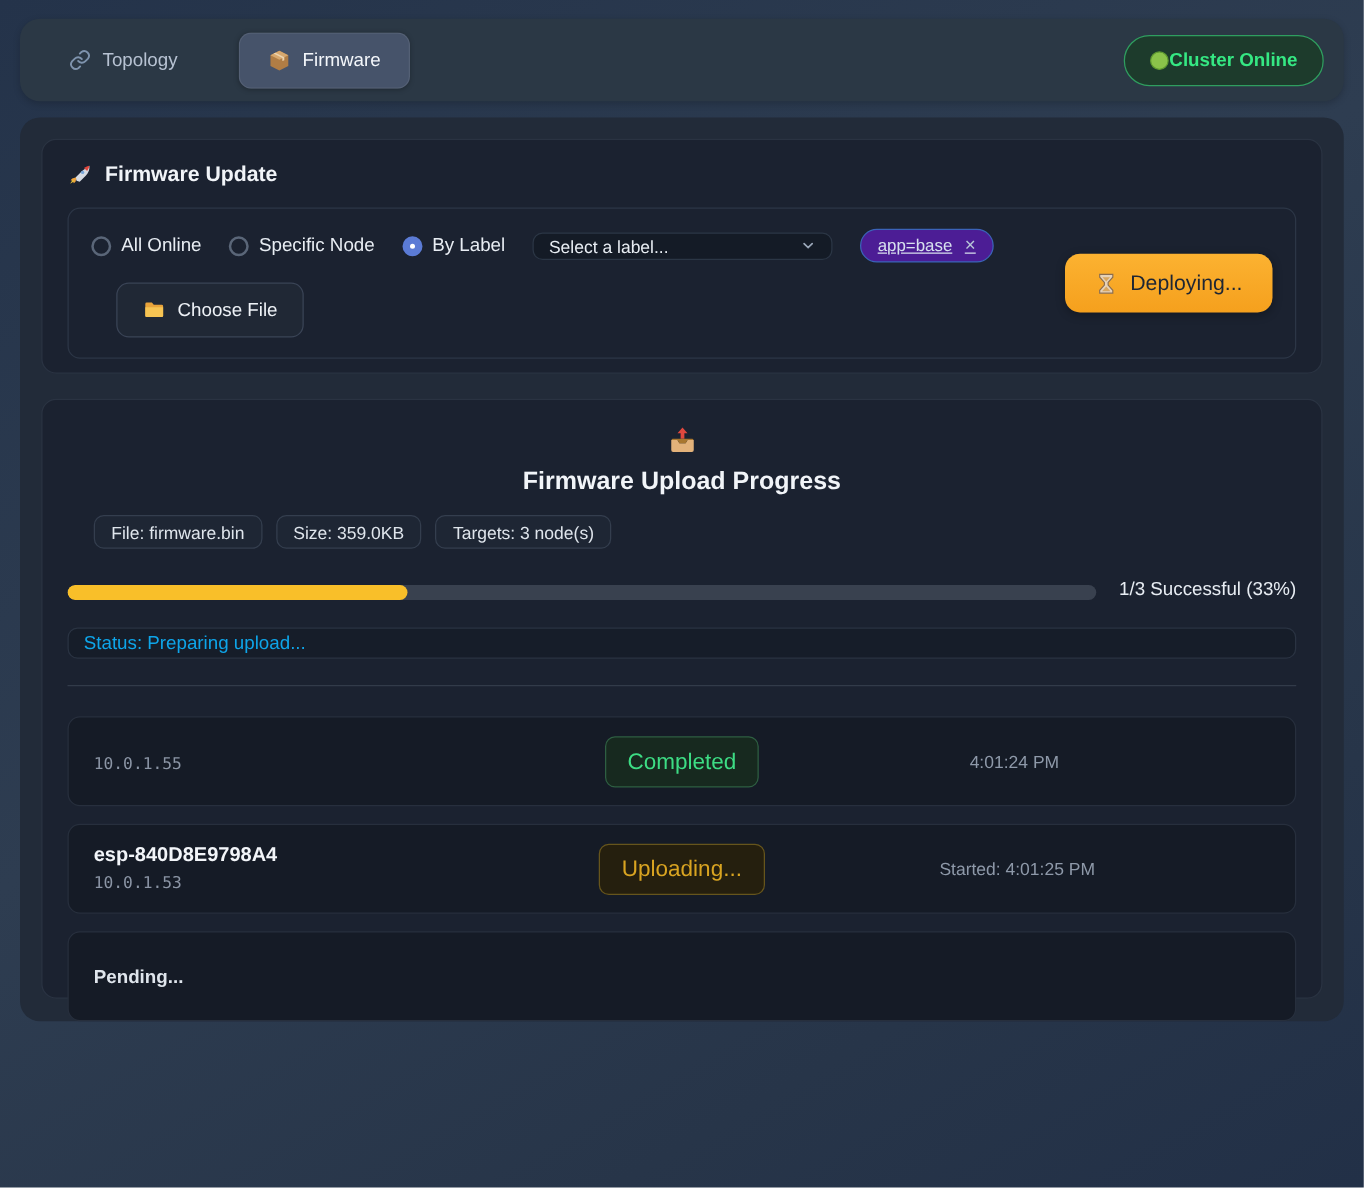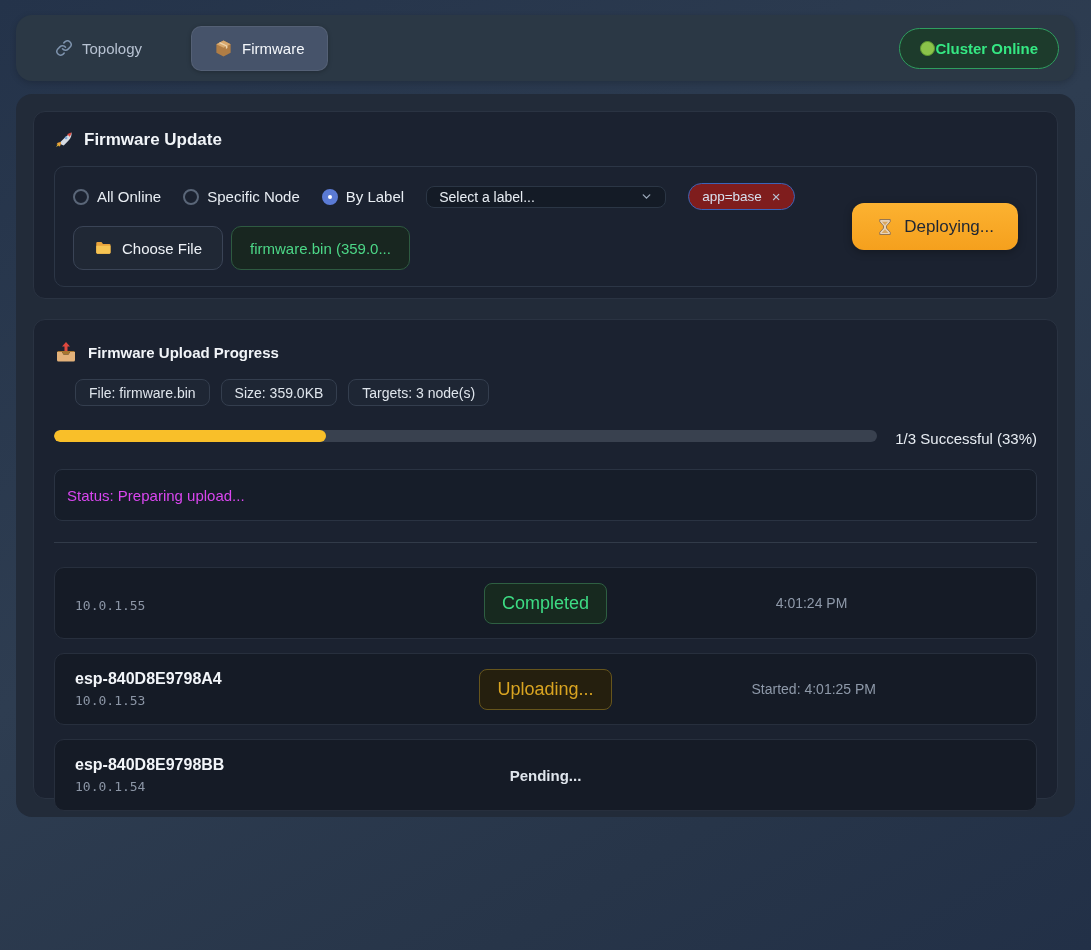--- a/index.html
+++ b/index.html
@@ -49,21 +49,21 @@
   }
   .card {
     background:#1b2230; border:1px solid #2a3342; border-radius:12px;
   }
   .card.update { padding:18px 20px 20px; margin-bottom:20px; height:188px; }
   .card.progress { padding:20px 20px 24px; height:480px; }
   .card-title {
     display:flex; align-items:center; gap:10px;
     font-size:17px; font-weight:bold; color:#f1f4f8;
   }
-  .card.progress .card-title { font-size:15px; }
+  .card.progress .card-title { font-size:20px;flex-direction:column; }
 
   
   .panel {
     margin-top:16px; border:1px solid #2c3646; border-radius:10px;
     padding:16px 18px; display:flex; align-items:center;
   }
   .panel-left { flex:1; display:flex; flex-direction:column; gap:16px; }
   .target-row { display:flex; align-items:center; gap:14px; }
   .radio-opt { display:flex; align-items:center; gap:8px; font-size:15px; color:#e8edf3; cursor:pointer; margin-right:8px; }
   .radio {
@@ -80,25 +80,25 @@
   }
   .select {
     width:240px; height:22px; border-radius:8px;
     background:#141b26; border:1px solid #2b3645;
     display:flex; align-items:center; justify-content:space-between;
     padding:0 12px; font-size:14px; color:#e8edf3; cursor:pointer;
   }
   .label-tag {
     display:flex; align-items:center; gap:10px;
     height:27px; padding:0 13px; border-radius:999px;
-    border:1px solid #3b63b8; background:#7f1d1d;
-    font-size:13.5px; color:#d7e0ee;
+    border:1px solid #3b63b8; background:#4c1d95;
+    font-size:13.5px; color:#d7e0ee;text-decoration:underline;
   }
   .tag-x { color:#b9c6d8; font-size:15px; cursor:pointer; }
-  .file-row { display:flex; align-items:center; gap:8px; }
+  .file-row { display:flex; align-items:center; gap:8px;margin-left:20px; }
   .btn-choose {
     display:flex; align-items:center; gap:10px;
     height:44px; padding:0 20px; border-radius:10px;
     background:#202835; border:1px solid #3a4456;
     color:#eef2f7; font-size:15px; cursor:pointer;
   }
   .file-chip {
     height:44px; padding:0 18px; border-radius:10px;
     background:#182620; border:1px solid #2e5a41;
     color:#4cd787; font-size:15px;
@@ -114,31 +114,31 @@
   }
 
   
   .meta-row { display:flex; gap:11px; margin-top:15px;padding-left:21px; }
   .meta-badge {
     height:27px; padding:0 13px; border-radius:8px;
     background:#1e2634; border:1px solid #343e4e;
     display:flex; align-items:center;
     font-size:14px; color:#dfe5ec;
   }
-  .bar-row { display:flex; align-items:flex-start; gap:18px; margin-top:24px; }
+  .bar-row { display:flex; align-items:flex-end; gap:18px; margin-top:24px; }
   .bar-track {
     flex:1; height:12px; border-radius:6px; background:#39414f; overflow:hidden;
   }
   .bar-fill { height:100%; border-radius:6px; background:#f9bf29; }
   .bar-label { font-size:15px; color:#e8edf3; white-space:nowrap; }
   .status-box {
-    margin-top:22px; height:52px; border-radius:8px;
+    margin-top:22px; height:25px; border-radius:8px;
     background:#161d29; border:1px solid #2a3342;
     display:flex; align-items:center; padding:0 12px;
-    font-size:15px; color:#d946ef;
+    font-size:15px; color:#0ea5e9;
   }
   .divider { border-top:1px solid #323b49; margin:21px 0 24px; }
   .node-row {
     height:72px; border-radius:10px; margin-bottom:14px;
     background:#151b26; border:1px solid #272f3d;
     display:grid; grid-template-columns:1fr auto 1fr; align-items:center;
     padding:0 20px;
   }
   .node-name { font-size:16px; font-weight:bold; color:#f2f5f9; }
   .node-ip { margin-top:5px; font-family:"DejaVu Sans Mono", monospace; font-size:13px; color:#8b95a5; }
@@ -226,23 +226,20 @@
         <div class="file-row">
           <div class="btn-choose">
             <span>
               <svg width="18" height="18" viewBox="0 0 24 24">
                 <path d="M3 5.5A1.5 1.5 0 0 1 4.5 4H10l2 2.5h8.5A1.5 1.5 0 0 1 22 8v10a1.5 1.5 0 0 1-1.5 1.5h-16A1.5 1.5 0 0 1 3 18z" fill="#e8a33b"></path>
                 <path d="M3 9h19v9a1.5 1.5 0 0 1-1.5 1.5h-16A1.5 1.5 0 0 1 3 18z" fill="#f6c453"></path>
               </svg>
             </span>
             <span>Choose File</span>
           </div>
-          <div class="file-chip">
-            <span>firmware.bin (359.0...</span>
-          </div>
         </div>
       </div>
       <button class="btn-deploy">
         <span>
           <svg width="18" height="18" viewBox="0 0 24 24">
             <path d="M5 2h14v3l-5 5.5v3L19 19v3H5v-3l5-5.5v-3L5 5z" fill="#e6d2b8" stroke="#8a6d4f" stroke-width="1.2"></path>
             <path d="M8 5h8l-4 4.5zM12 15l-4.5 5h9z" fill="#d9a75f"></path>
           </svg>
         </span>
         <span>Deploying...</span>
@@ -292,21 +289,17 @@
     <div class="node-row">
       <div>
         <div class="node-name">esp-840D8E9798A4</div>
         <div class="node-ip">10.0.1.53</div>
       </div>
       <div class="st-badge st-uploading">Uploading...</div>
       <div class="node-time">Started: 4:01:25 PM</div>
     </div>
 
     <div class="node-row">
-      <div>
-        <div class="node-name">esp-840D8E9798BB</div>
-        <div class="node-ip">10.0.1.54</div>
-      </div>
       <div class="st-pending">Pending...</div>
       <div class="node-time"></div>
     </div>
   </div>
 </div>
 
 </body></html>

